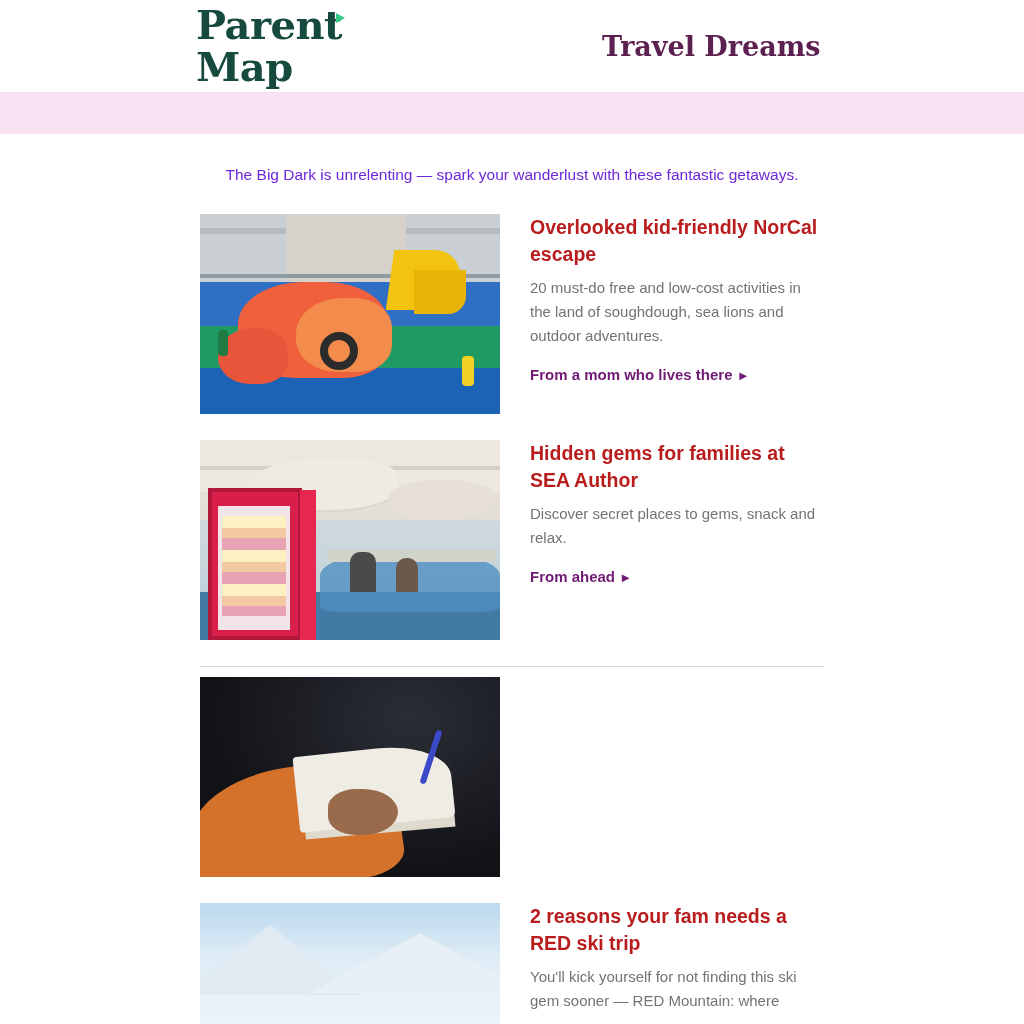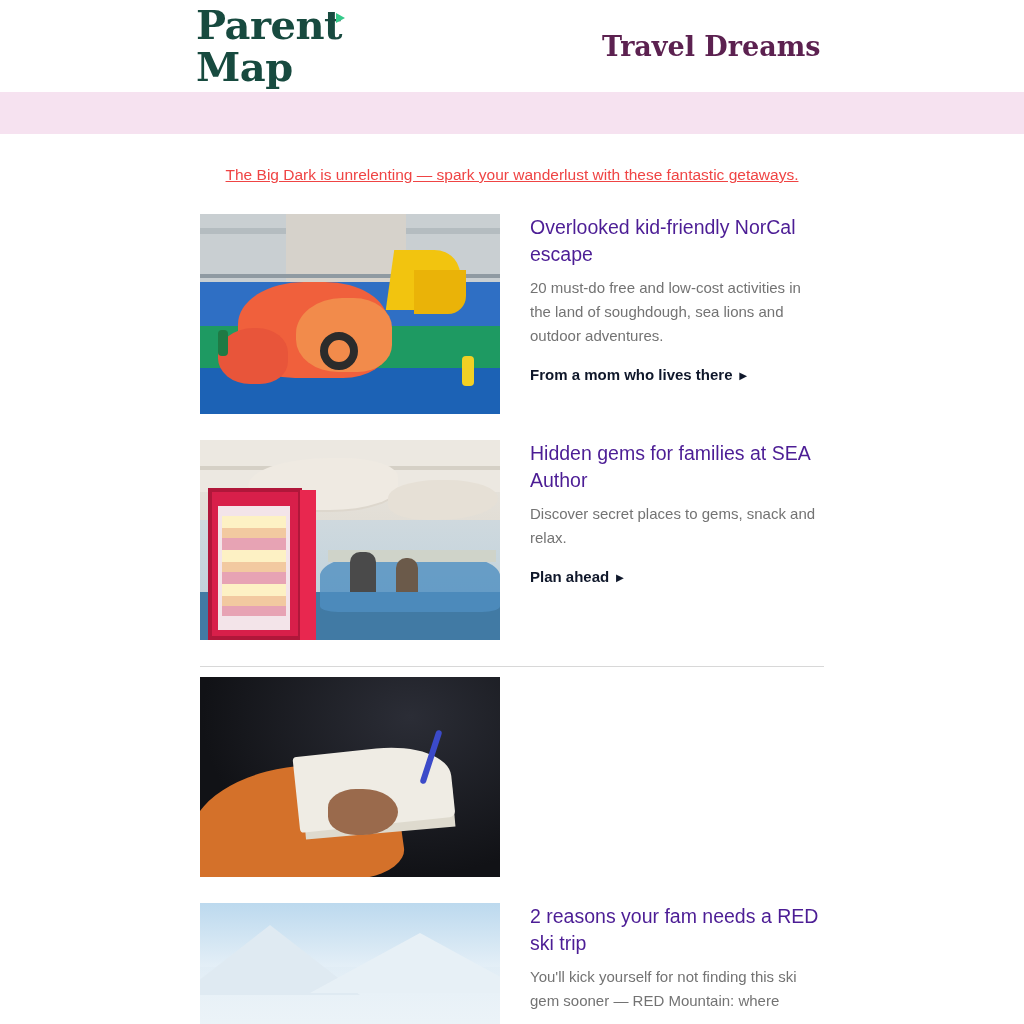--- a/index.html
+++ b/index.html
@@ -66,25 +66,24 @@
   }
 
   
   .content {
     width: 624px;
     margin: 0 auto;
     padding-top: 30px;
   }
   .intro {
     font-size: 15.5px;
-    color: #ef4444;
+    color: #6d28d9;
     text-align: center;
     line-height: 22px;
     margin: 0 0 28px 0;
-    text-decoration: underline;
   }
 
   .story {
     display: flex;
     align-items: flex-start;
     margin-bottom: 26px;
   }
   .thumb {
     width: 300px;
     height: 200px;
@@ -93,34 +92,34 @@
     position: relative;
     background: #cfd6d8;
   }
   .story-text {
     margin-left: 30px;
     width: 294px;
   }
   .story-title {
     font-size: 19.5px;
     line-height: 27px;
-    font-weight: normal;
-    color: #4c1d95;
+    font-weight: bold;
+    color: #b91c1c;
     margin: 0 0 8px 0;
   }
   .story-desc {
     font-size: 15px;
     line-height: 24px;
     color: #737373;
     margin: 0 0 18px 0;
   }
   .story-cta {
     font-size: 15px;
     font-weight: bold;
-    color: #0f172a;
+    color: #701a75;
     text-decoration: none;
     display: inline-block;
   }
   .story-cta .caret { font-size: 13px; }
 
   .ad-sep {
     border: 0;
     border-top: 1px solid #d8d8d8;
     margin: 6px 0 10px 0;
   }
@@ -234,21 +233,21 @@
         <div class="ap-people"></div>
         <div class="ap-people2"></div>
         <div class="ap-vend"></div>
         <div class="ap-vend-in"></div>
         <div class="ap-vend-rows"></div>
         <div class="ap-door"></div>
       </div>
       <div class="story-text">
         <h2 class="story-title">Hidden gems for families at SEA Author</h2>
         <p class="story-desc">Discover secret places to gems, snack and relax.</p>
-        <a class="story-cta" href="#"><span>Plan ahead</span> <span class="caret">►</span></a>
+        <a class="story-cta" href="#"><span>From ahead</span> <span class="caret">►</span></a>
       </div>
     </div>
 
     <hr class="ad-sep">
 
     <div class="story">
       <div class="thumb img-author">
         <div class="au-dark"></div>
         <div class="au-arm"></div>
         <div class="au-page2"></div>

